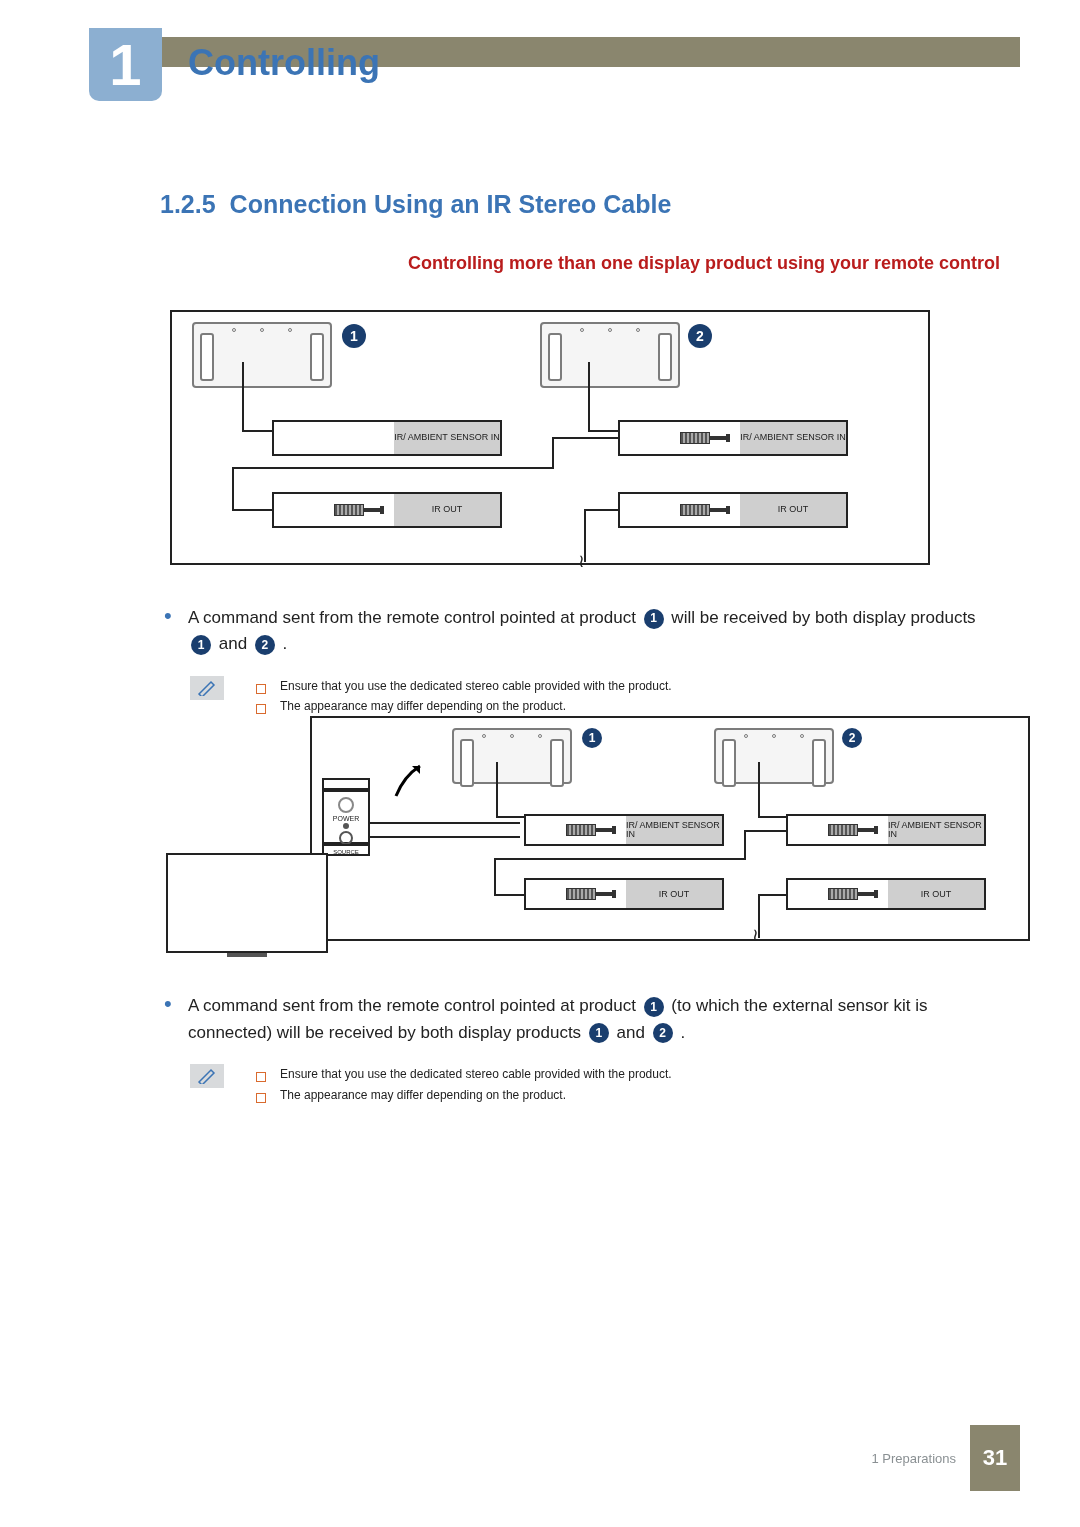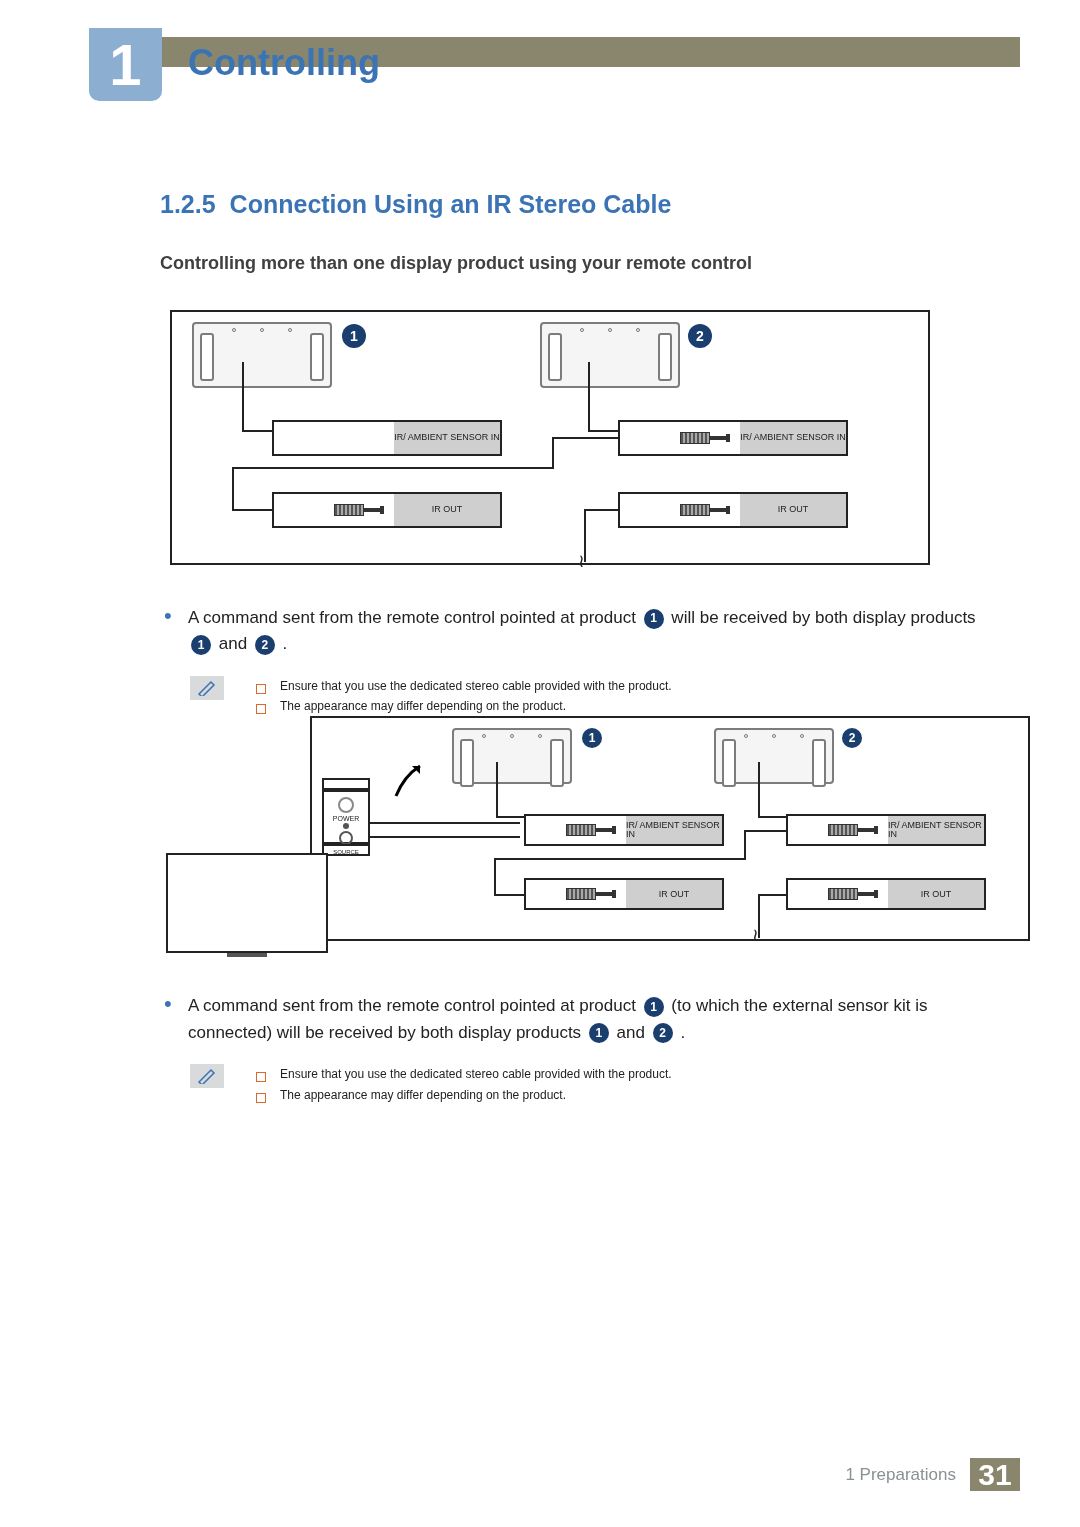--- a/index.html
+++ b/index.html
@@ -54,25 +54,26 @@
     right: 80px;
   }
   .section-heading {
     color: #3b74b5;
     font-size: 25px;
     font-weight: bold;
     margin-bottom: 24px;
   }
   .section-num { margin-right: 14px; }
   .sub-heading {
-    color: #404040;
+    color: #b91c1c;
     font-size: 18px;
     font-weight: bold;
     margin-bottom: 36px;
     margin-top: 34px;
+    text-align: right;
   }
   .diagram-box {
     border: 2px solid #222;
     margin: 0 0 40px 10px;
     width: 760px;
     position: relative;
     background: #fff;
   }
   .dia1 { height: 255px; }
   .dia2 { height: 225px; }
@@ -327,29 +328,29 @@
   }
   .footer {
     position: absolute;
     bottom: 36px;
     right: 60px;
     display: flex;
     align-items: center;
   }
   .footer-text {
     color: #8a9093;
-    font-size: 17px;
+    font-size: 13px;
     margin-right: 14px;
   }
   .page-badge {
     width: 50px;
-    height: 33px;
+    height: 66px;
     background: #8a866e;
     color: #fff;
-    font-size: 30px;
+    font-size: 22px;
     font-weight: bold;
     display: flex;
     align-items: center;
     justify-content: center;
   }
 </style>
 </head>
 <body>
 
 <div class="header-bar"></div>

